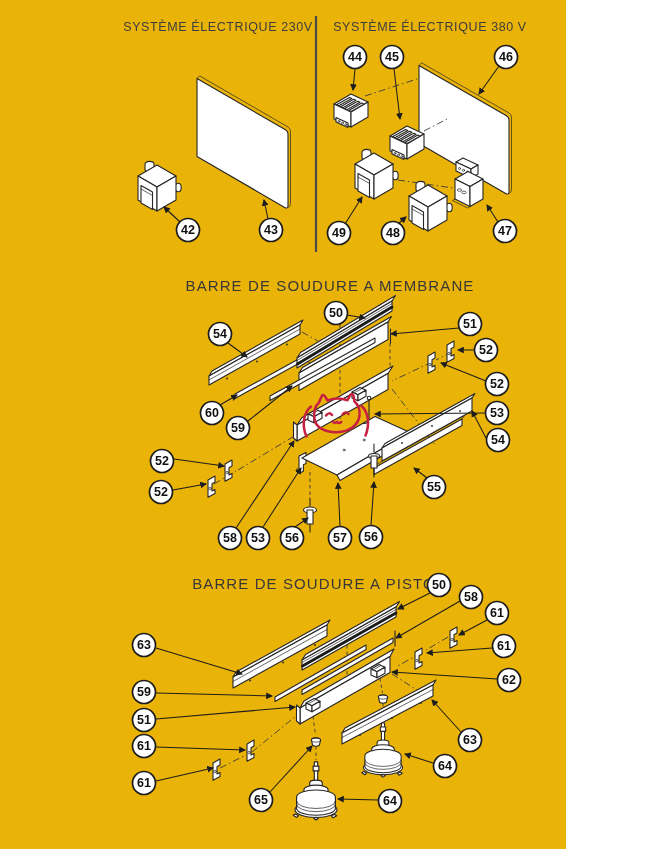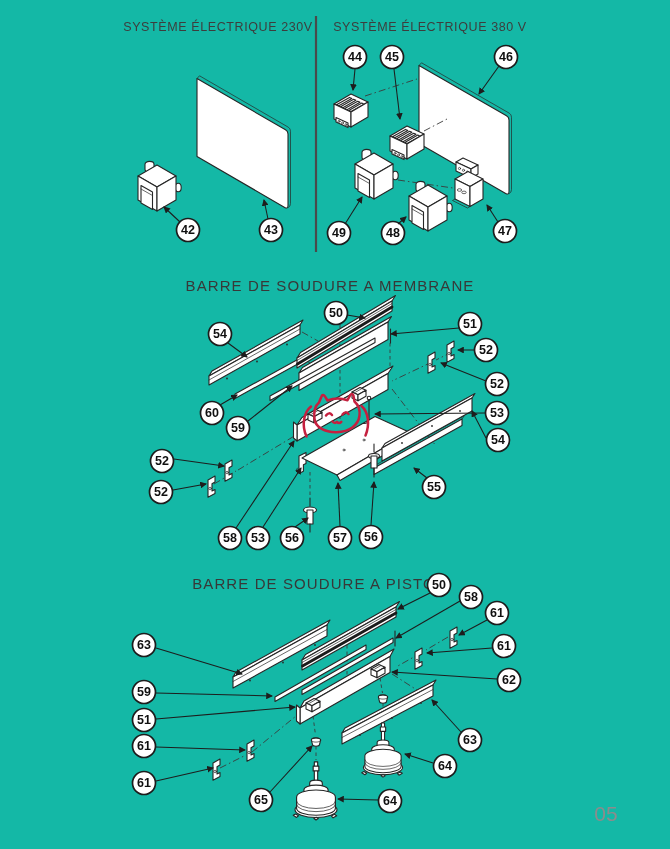--- a/index.html
+++ b/index.html
@@ -1,16 +1,16 @@
 <!DOCTYPE html>
 <html><head>
 <meta charset="utf-8">
 <style>
   html,body{margin:0;padding:0;background:#ffffff;}
-  .page{position:relative;width:670px;height:849px;background:#14b8a6;overflow:hidden;
+  .page{position:relative;width:566px;height:849px;background:#eab308;overflow:hidden;
         font-family:"Liberation Sans",sans-serif;}
   svg{position:absolute;left:0;top:0;}
   .p{fill:#ffffff;stroke:#262626;stroke-width:1.1;stroke-linejoin:round;}
   .l{fill:none;stroke:#262626;stroke-width:1.1;stroke-linecap:round;stroke-linejoin:round;}
   .lt{stroke-width:0.7;}
   .dk{stroke:#1b1b1b;stroke-width:2.8;}
   .dot{fill:#2a2a2a;stroke:none;}
   .dd{fill:none;stroke:#3a3a3a;stroke-width:0.9;stroke-dasharray:7 3 1.5 3;}
   .dsh{fill:none;stroke:#3a3a3a;stroke-width:0.9;stroke-dasharray:3.5 3;}
   .ld{fill:none;stroke:#1d1d1d;stroke-width:1.05;marker-end:url(#arr);}

